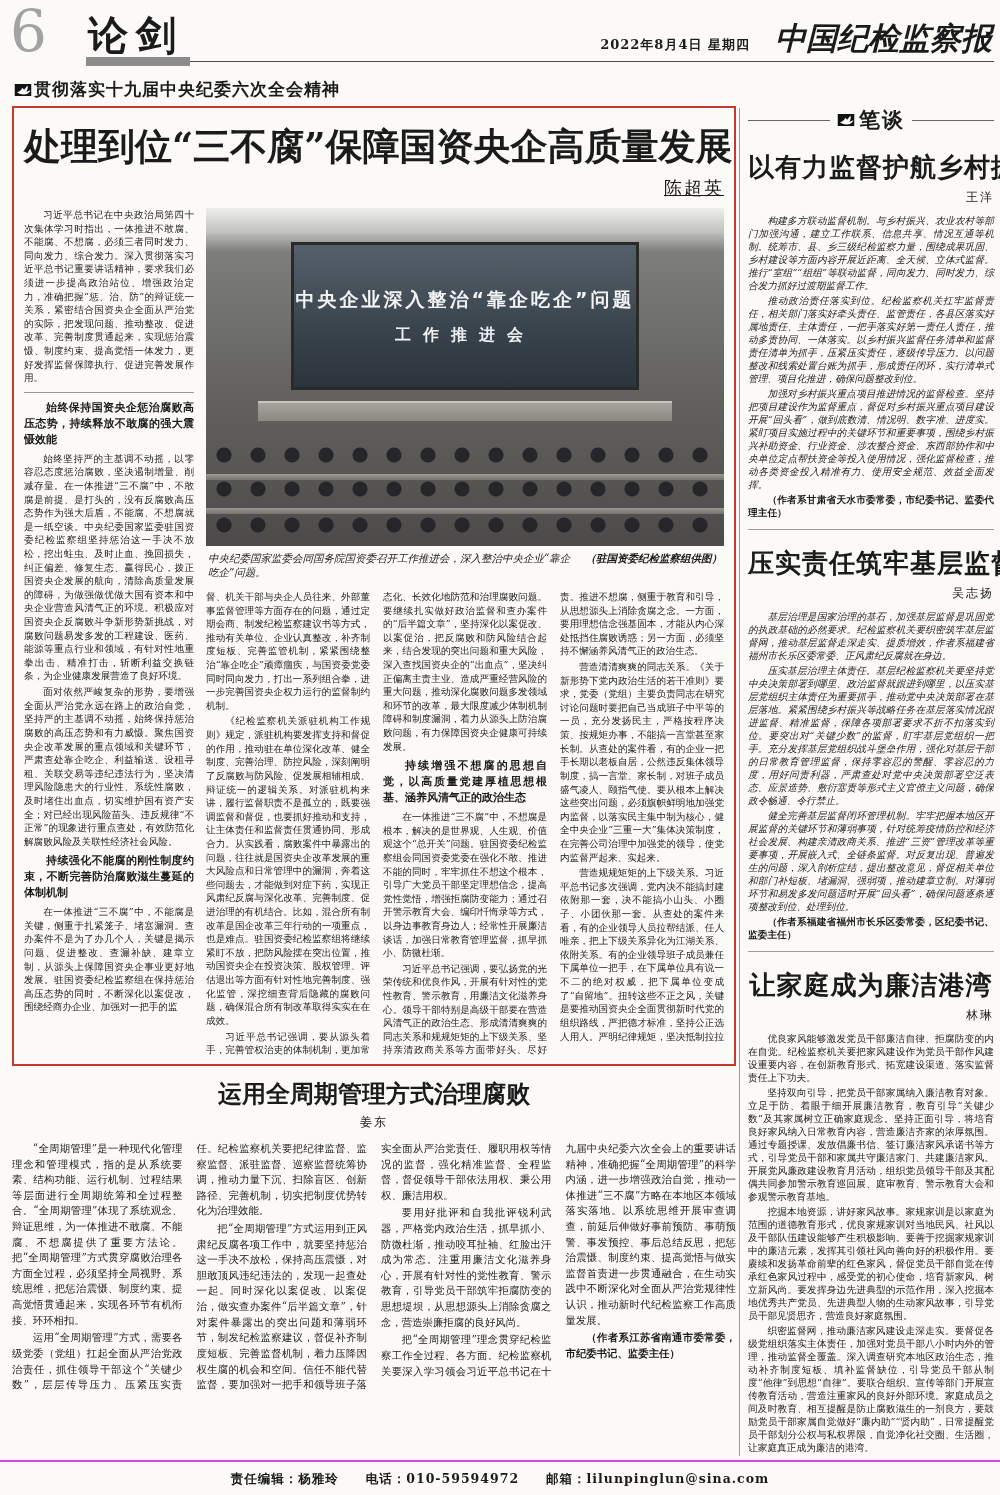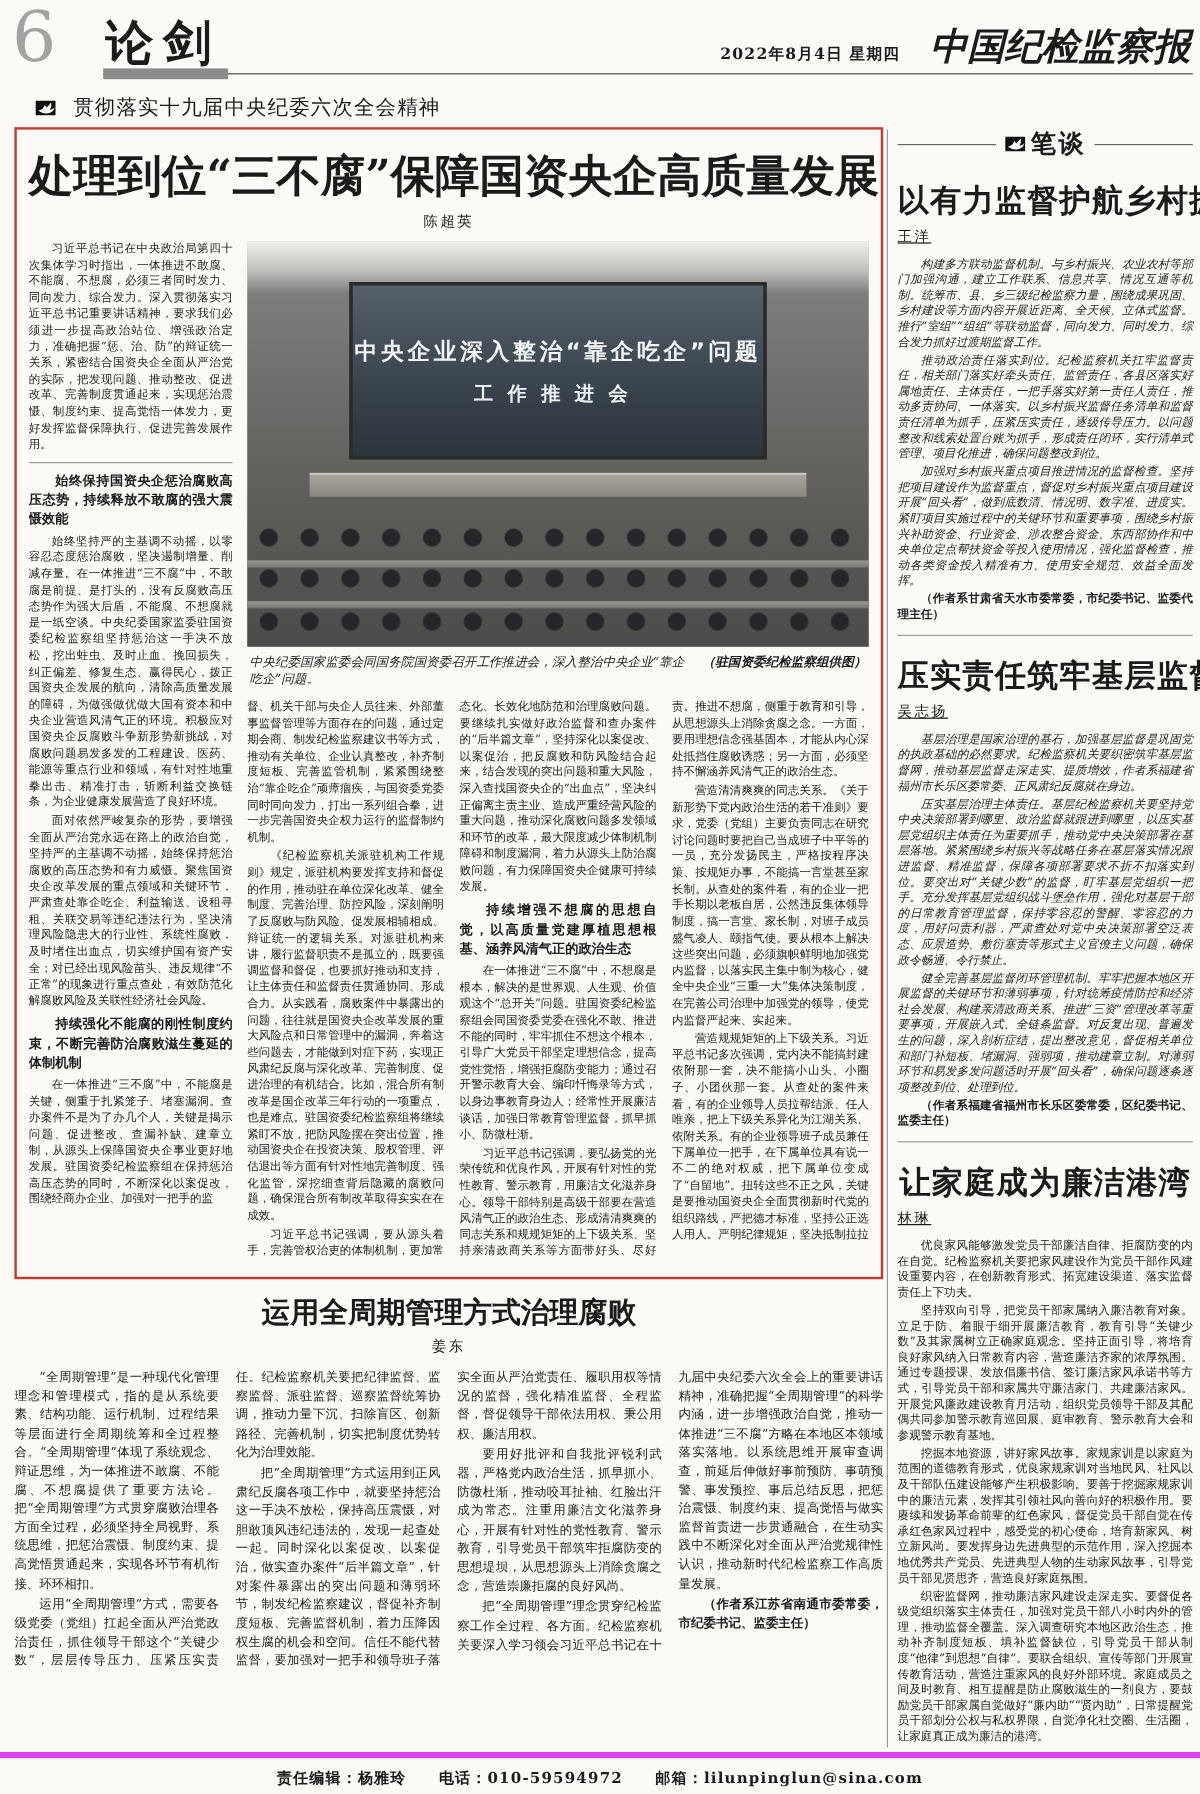--- a/index.html
+++ b/index.html
@@ -8,29 +8,29 @@
     background:#fbfaf6; color:#1b1b1b; overflow:hidden;
     font-family:"DejaVu Serif","Liberation Serif",serif;
   }
   
   .h-num { position:absolute; left:10px; top:2px; font-size:58px; color:#a3a3a3; line-height:1; }
   .h-section { position:absolute; left:88px; top:8px; font-size:40px; letter-spacing:8px; font-weight:600; }
   .h-line { position:absolute; left:86px; top:61px; width:908px; height:1px; background:#4a4a4a; }
   .h-line-block { position:absolute; left:86px; top:57px; width:104px; height:9px; background:#8c8c8c; }
   .h-date { position:absolute; right:250px; top:36px; font-size:13px; font-weight:700; letter-spacing:1px; }
   .h-masthead { position:absolute; right:8px; top:18px; font-size:31px; font-weight:700; font-style:italic; letter-spacing:0px; white-space:nowrap; }
-  .kicker { position:absolute; left:14px; top:78px; display:flex; align-items:center; gap:14px; font-size:17px; font-weight:400; letter-spacing:1px;margin-left:15px; }
+  .kicker { position:absolute; left:14px; top:78px; display:flex; align-items:center; gap:2px; font-size:17px; font-weight:700; letter-spacing:1px; }
   .logo-icon { width:18px; height:18px; flex:none; }
   
   .main-box {
     position:absolute; left:12px; top:106px; width:724px; height:960px;
     border:2px solid #c53a30; box-sizing:border-box; padding:4px 10px; background:#fbfaf6;
   }
   .main-title { text-align:center; font-size:37px; font-weight:700; margin:10px 0 2px; letter-spacing:0; white-space:nowrap; }
-  .main-byline { text-align:center; font-size:12px; margin:4px 0 8px; letter-spacing:2px; }
+  .main-byline { text-align:right; font-size:18px; margin:4px 0 8px; letter-spacing:2px;text-decoration:underline; }
   .main-body { display:flex; gap:12px; }
   .left-col { flex:none; width:170px; height:852px; overflow:hidden; font-size:9.6px; line-height:1.42; text-align:justify; }
   .para { margin:0 0 2px 0; text-indent:2em; }
   .left-divider { height:1px; background:#9a9a9a; margin:7px 0; }
   .subhead {
     font-family:"DejaVu Sans","Liberation Sans",sans-serif;
     font-weight:700; font-size:11px; line-height:1.45; margin:5px 0 4px; text-indent:2em;
     break-inside:avoid;
   }
   .right-wrap { flex:1; min-width:0; }
@@ -57,33 +57,33 @@
     font-size:9.6px; line-height:1.42; text-align:justify; margin-top:6px; }
   .cols3 .subhead { font-size:11px; }
   .author-note { font-family:"DejaVu Sans","Liberation Sans",sans-serif; font-weight:700; }
   
   .v-divider { position:absolute; left:739px; top:108px; width:1px; height:1348px; background:#9b9b9b; }
   .sidebar { position:absolute; left:748px; top:106px; width:246px; }
   .bitan { display:flex; align-items:center; gap:7px; height:28px; }
   .bitan .bt-line { flex:1; height:1px; background:#666; }
   .bitan .bt-label { font-size:21px; font-weight:700; letter-spacing:2px; display:flex; align-items:center; gap:4px; }
   .sb-title { text-align:center; font-size:26px; font-weight:700; margin:16px 0 4px; letter-spacing:1px; white-space:nowrap; }
-  .sb-byline { text-align:left; font-size:12px; margin:2px 0 8px; letter-spacing:2px;text-decoration:underline; }
+  .sb-byline { text-align:right; font-size:12px; margin:2px 0 8px; letter-spacing:2px; }
   .sb-body { font-size:9.7px; line-height:1.34; text-align:justify; }
   .sb-body.kai { font-style:italic; }
   .sb-note { font-family:"DejaVu Sans","Liberation Sans",sans-serif; font-weight:700; font-style:normal; }
   .sb-divider { height:1px; background:#9b9b9b; margin:10px 0 2px; }
   
   .bottom { position:absolute; left:12px; top:1078px; width:724px; }
   .bottom-title { text-align:center; font-size:24px; font-weight:700; margin:0 0 4px; white-space:nowrap; }
   .bottom-byline { text-align:center; font-size:12px; margin:2px 0 10px; letter-spacing:2px; }
   .cols4 { column-count:4; column-gap:14px; height:292px; overflow:hidden;
     font-size:10.4px; line-height:1.5; text-align:justify; }
   
-  .footer { position:absolute; left:0; top:1460px; width:1000px; border-top:5px solid #d946ef; }
+  .footer { position:absolute; left:0; top:1460px; width:1000px; border-top:2px solid #d946ef; }
   .footer-text { text-align:center; font-size:12.5px; font-weight:700; padding-top:9px; letter-spacing:1px; }
 </style>
 </head>
 <body>
 
 <div class="page">
 
   <div class="h-num">6</div>
   <div class="h-section">论剑</div>
   <div class="h-line"></div>

